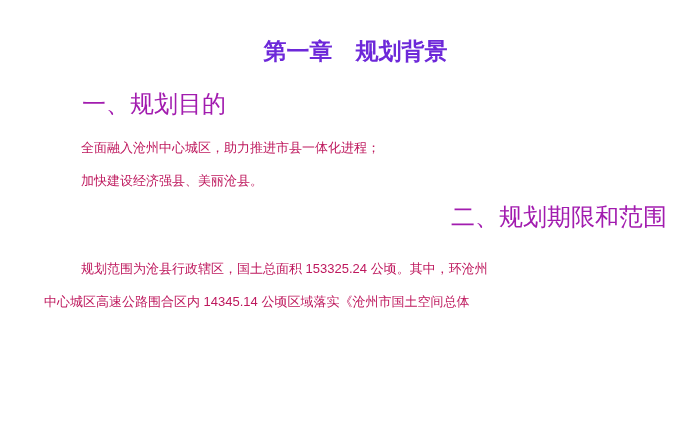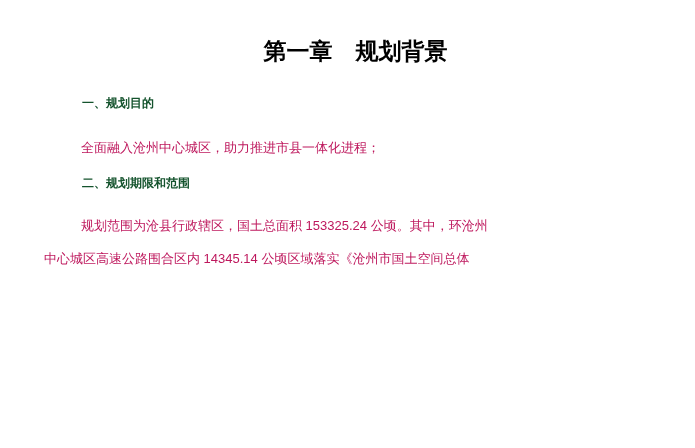--- a/index.html
+++ b/index.html
@@ -20,36 +20,37 @@
     height: 448px;
     padding: 0 28px 0 44px;
     background: #ffffff;
   }
   .doc-title {
     margin: 36px 0 12px 0;
     font-size: 23px;
     line-height: 30px;
     font-weight: bold;
     text-align: center;
-    color: #000000;
+    color: #6d28d9;
     white-space: nowrap;
   }
   .sec-heading {
-    font-size: 12px;
+    font-size: 24px;
     line-height: 23px;
-    font-weight: bold;
-    color: #14532d;
+    font-weight: normal;
+    color: #a21caf;
     text-indent: 38px;
     white-space: nowrap;
   }
   .sec-heading.first {
     margin: 26px 0 16px 0;
   }
   .sec-heading.second {
-    margin: 8px 0 14px 0;
+    margin: 8px 0 24px 0;
+    text-align: right;
   }
   p.line {
     margin: 0;
     font-size: 13px;
     line-height: 33px;
     white-space: nowrap;
     color: #be185d;
   }
   p.line.indent {
     text-indent: 37px;
@@ -58,20 +59,21 @@
 </head>
 <body>
 
 <div class="page">
 
   <h1 class="doc-title">第一章　规划背景</h1>
 
   <section>
     <h2 class="sec-heading first">一、规划目的</h2>
     <p class="line indent">全面融入沧州中心城区，助力推进市县一体化进程；</p>
+    <p class="line indent">加快建设经济强县、美丽沧县。</p>
   </section>
 
   <section>
     <h2 class="sec-heading second">二、规划期限和范围</h2>
     <p class="line indent">规划范围为沧县行政辖区，国土总面积 153325.24 公顷。其中，环沧州</p>
     <p class="line">中心城区高速公路围合区内 14345.14 公顷区域落实《沧州市国土空间总体</p>
   </section>
 
 </div>
 

